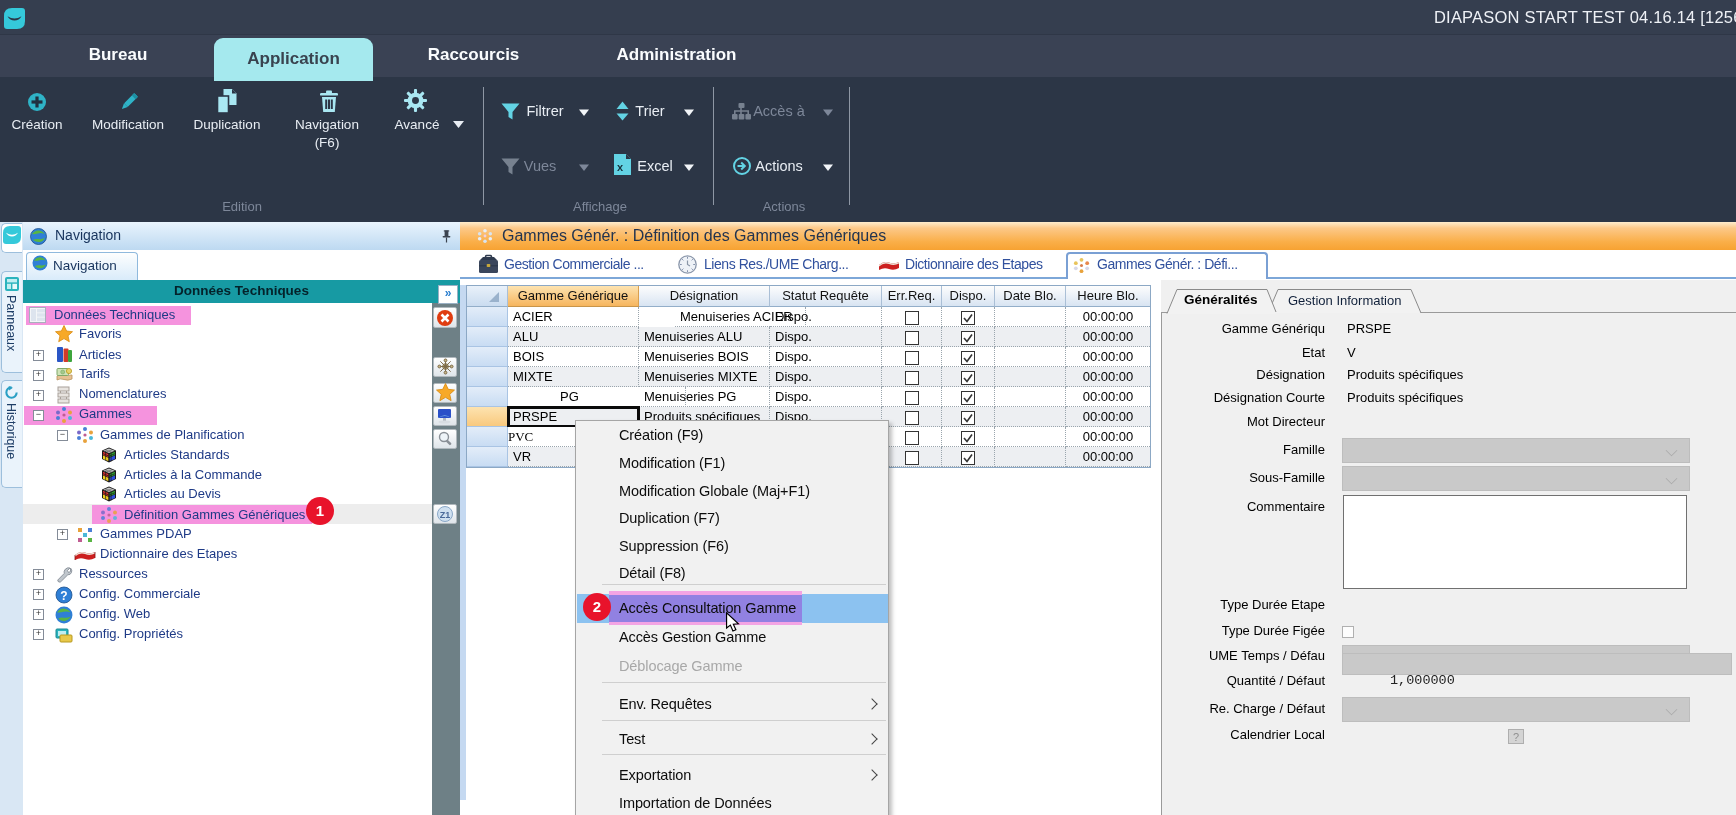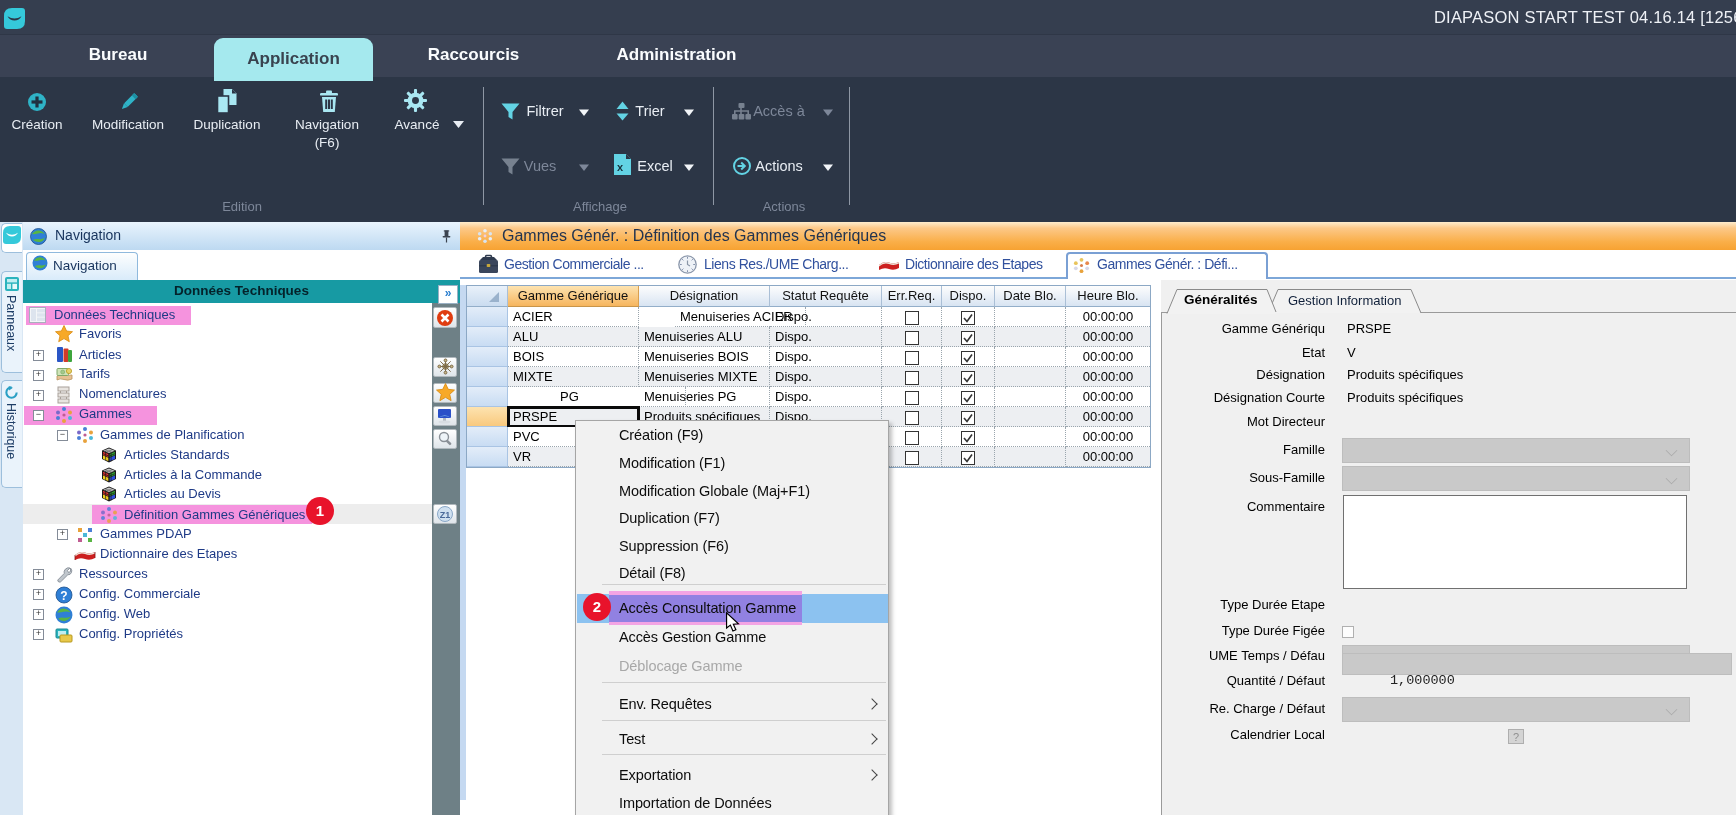--- a/index.html
+++ b/index.html
@@ -573,21 +573,21 @@
  <div class="dcell" style="left:475px;top:121px;width:53px;"></div>
  <div class="cb" style="left:494px;top:125px;"></div>
  <svg class="icn" style="left:495px;top:126px;" width="12" height="12">
       <path d="M2 6 L5 9.5 L10 2.5" stroke="#333" stroke-width="1.6" fill="none"></path>
     </svg>
  <div class="dcell" style="left:528px;top:121px;width:71px;"></div>
  <div class="dcell" style="left:599px;top:121px;width:84px;border-right:none;text-align:center;">00:00:00</div>
  <div class="abs" style="left:40px;top:120px;width:133px;height:22px;border:3px solid #0a0a0a;box-sizing:border-box;"></div>
  <div class="selcell" style="top:141px;"></div>
  <div class="abs" style="left:41px;top:141px;width:642px;height:20px;background:#ffffff;"></div>
- <div class="dcell" style="left:41px;top:141px;width:131px;padding-left:5px;">PVC</div>
+ <div class="dcell" style="left:41px;top:141px;width:131px;font-family:Liberation Serif, serif;">PVC</div>
  <div class="dcell" style="left:172px;top:141px;width:131px;padding-left:5px;">Menuiseries PVC</div>
  <div class="dcell" style="left:303px;top:141px;width:112px;padding-left:5px;">Dispo.</div>
  <div class="dcell" style="left:415px;top:141px;width:60px;"></div>
  <div class="cb" style="left:438px;top:145px;"></div>
  <div class="dcell" style="left:475px;top:141px;width:53px;"></div>
  <div class="cb" style="left:494px;top:145px;"></div>
  <svg class="icn" style="left:495px;top:146px;" width="12" height="12">
       <path d="M2 6 L5 9.5 L10 2.5" stroke="#333" stroke-width="1.6" fill="none"></path>
     </svg>
  <div class="dcell" style="left:528px;top:141px;width:71px;"></div>

